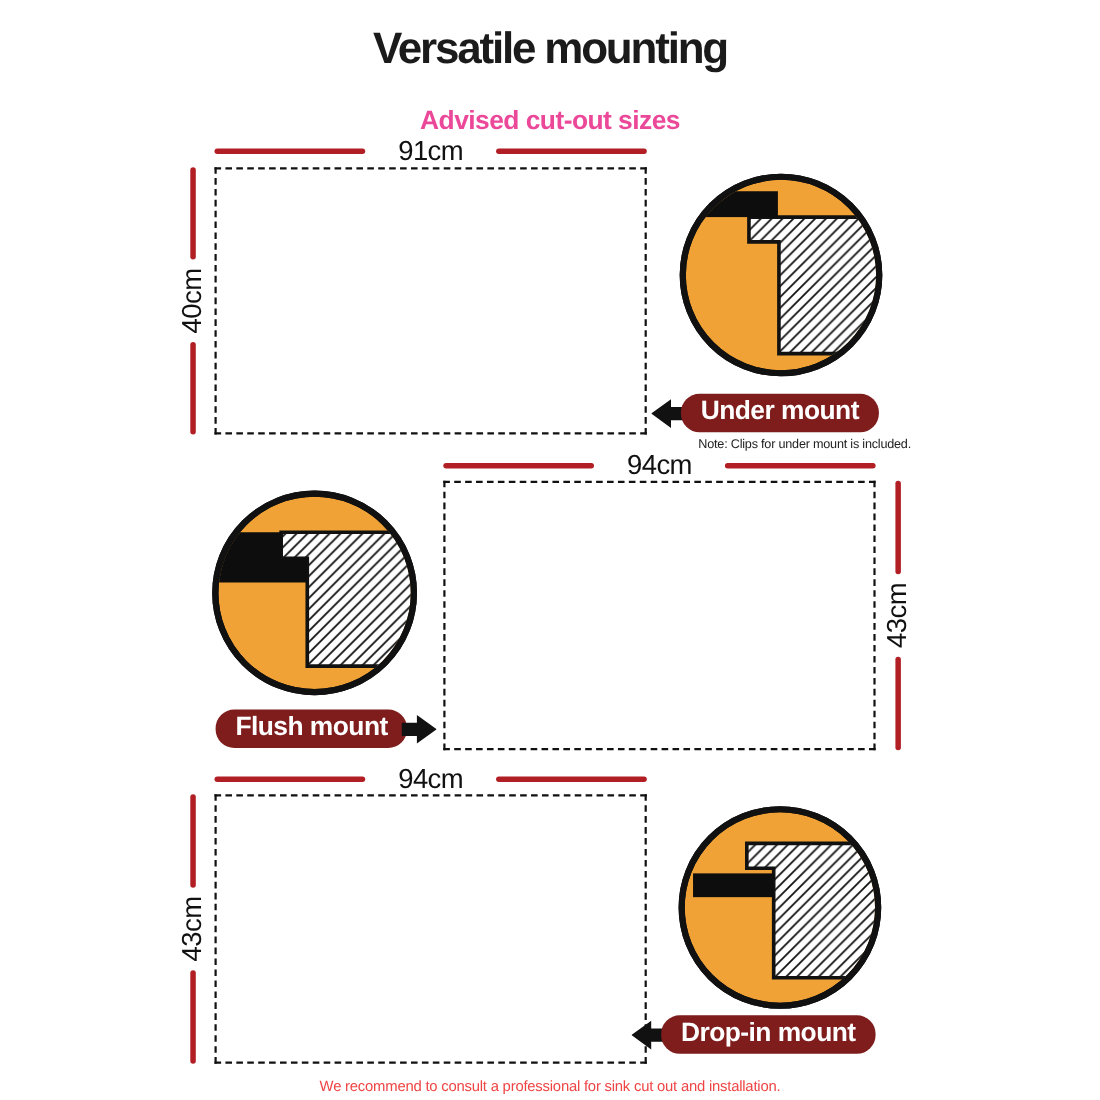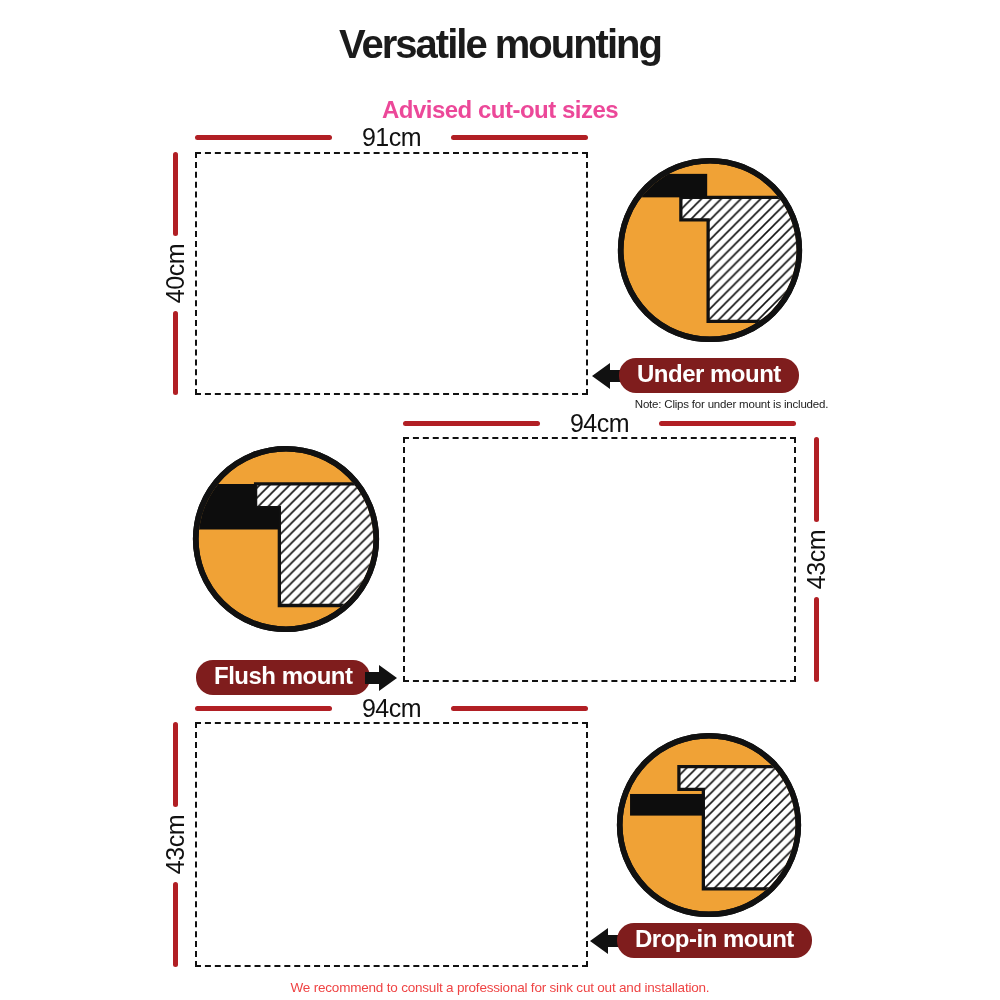--- a/index.html
+++ b/index.html
@@ -134,21 +134,21 @@
       </clipPath>
     </defs>
   <circle class="circleFill" cx="100" cy="100" r="95"></circle>
   <g clip-path="url(#clipF)">
     <polygon class="hatchShape" points="68,42 215,42 215,170 93,170 93,67 68,67"></polygon>
     <polygon class="rimShape" points="-12,42 68,42 68,67 93,67 93,90 -12,90"></polygon>
   </g>
   <circle class="circleRing" cx="100" cy="100" r="95"></circle>
 </svg>
 
-<div class="abs pillrow" style="left:196px;top:660px;">
+<div class="abs pillrow" style="left:196px;top:645px;">
   <div class="pill">Flush mount</div>
   <svg class="arrowR" width="32" height="32" viewBox="0 0 32 32">
     <polygon points="32,16 14,3 14,10 0,10 0,22 14,22 14,29" fill="#111"></polygon>
   </svg>
 </div>
 
 <div class="abs hdim" style="left:195px;top:696px;width:393px;">
   <span class="dline"></span>
   <span class="dlabel">94cm</span>
   <span class="dline"></span>
@@ -167,20 +167,20 @@
       </clipPath>
     </defs>
   <circle class="circleFill" cx="100" cy="100" r="95"></circle>
   <g clip-path="url(#clipD)">
     <polygon class="hatchShape" points="68,38 215,38 215,168 94,168 94,62 68,62"></polygon>
     <rect class="rimShape" x="16" y="67" width="78" height="23"></rect>
   </g>
   <circle class="circleRing" cx="100" cy="100" r="95"></circle>
 </svg>
 
-<div class="abs pillrow" style="left:590px;top:923px;">
+<div class="abs pillrow" style="left:574px;top:923px;">
   <svg class="arrowL" width="32" height="32" viewBox="0 0 32 32">
     <polygon points="0,16 18,3 18,10 32,10 32,22 18,22 18,29" fill="#111"></polygon>
   </svg>
   <div class="pill">Drop-in mount</div>
 </div>
 
 <div class="abs footer">We recommend to consult a professional for sink cut out and installation.</div>
 
 </body></html>

